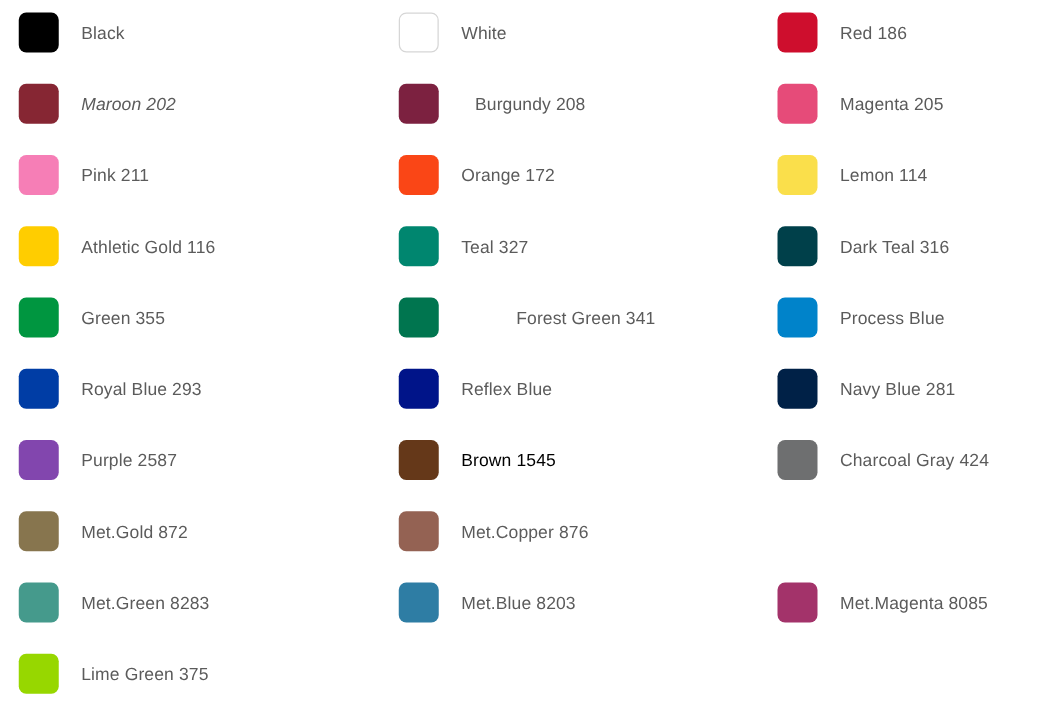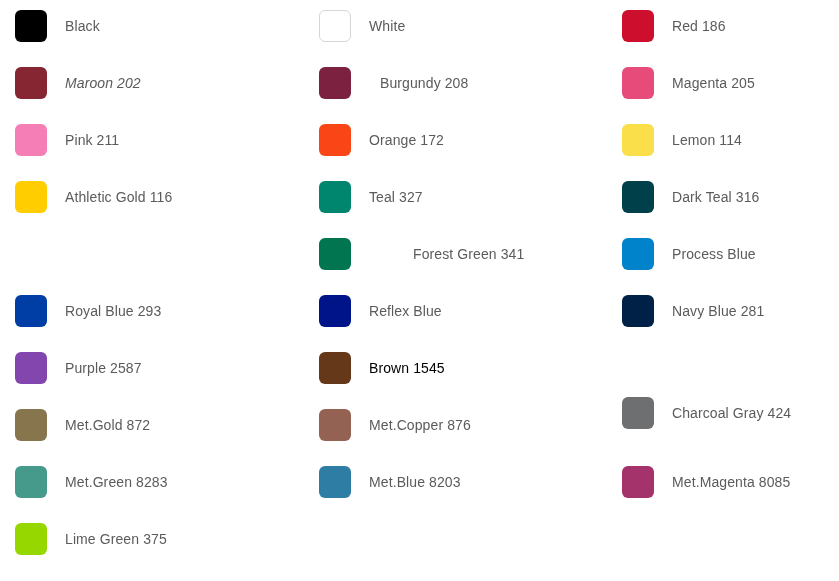--- a/index.html
+++ b/index.html
@@ -100,20 +100,24 @@
       <span class="swatch-label" style="color: rgb(91, 91, 91);">Athletic Gold 116</span>
     </div>
     <div class="swatch-row col-1" style="top: 181px;">
       <div class="swatch-chip" title="#00866F" style="background: rgb(0, 134, 111);"></div>
       <span class="swatch-label" style="color: rgb(91, 91, 91);">Teal 327</span>
     </div>
     <div class="swatch-row col-2" style="top: 181px;">
       <div class="swatch-chip" title="#00404A" style="background: rgb(0, 64, 74);"></div>
       <span class="swatch-label" style="color: rgb(91, 91, 91);">Dark Teal 316</span>
     </div>
+    <div class="swatch-row col-0" style="top: 238px;">
+      <div class="swatch-chip" title="#009640" style="background: rgb(0, 150, 64);"></div>
+      <span class="swatch-label" style="color: rgb(91, 91, 91);">Green 355</span>
+    </div>
     <div class="swatch-row col-1" style="top: 238px; gap: 44px;">
       <div class="swatch-chip" title="#00754F" style="background: rgb(0, 117, 79);"></div>
       <span class="swatch-label" style="color: rgb(91, 91, 91);">Forest Green 341</span>
     </div>
     <div class="swatch-row col-2" style="top: 238px;">
       <div class="swatch-chip" title="#0083CA" style="background: rgb(0, 131, 202);"></div>
       <span class="swatch-label" style="color: rgb(91, 91, 91);">Process Blue</span>
     </div>
     <div class="swatch-row col-0" style="top: 295px;">
       <div class="swatch-chip" title="#003DA5" style="background: rgb(0, 61, 165);"></div>
@@ -128,21 +132,21 @@
       <span class="swatch-label" style="color: rgb(91, 91, 91);">Navy Blue 281</span>
     </div>
     <div class="swatch-row col-0" style="top: 352px;">
       <div class="swatch-chip" title="#8246AE" style="background: rgb(130, 70, 174);"></div>
       <span class="swatch-label" style="color: rgb(91, 91, 91);">Purple 2587</span>
     </div>
     <div class="swatch-row col-1" style="top: 352px;">
       <div class="swatch-chip" title="#653819" style="background: rgb(101, 56, 25);"></div>
       <span class="swatch-label" style="color: #000000;">Brown 1545</span>
     </div>
-    <div class="swatch-row col-2" style="top: 352px; margin-top: 45px;">
+    <div class="swatch-row col-2" style="top: 352px;">
       <div class="swatch-chip" title="#6E6F70" style="background: rgb(110, 111, 112);"></div>
       <span class="swatch-label" style="color: rgb(91, 91, 91);">Charcoal Gray 424</span>
     </div>
     <div class="swatch-row col-0" style="top: 409px;">
       <div class="swatch-chip" title="#87754E" style="background: rgb(135, 117, 78);"></div>
       <span class="swatch-label" style="color: rgb(91, 91, 91);">Met.Gold 872</span>
     </div>
     <div class="swatch-row col-1" style="top: 409px;">
       <div class="swatch-chip" title="#946253" style="background: rgb(148, 98, 83);"></div>
       <span class="swatch-label" style="color: rgb(91, 91, 91);">Met.Copper 876</span>

